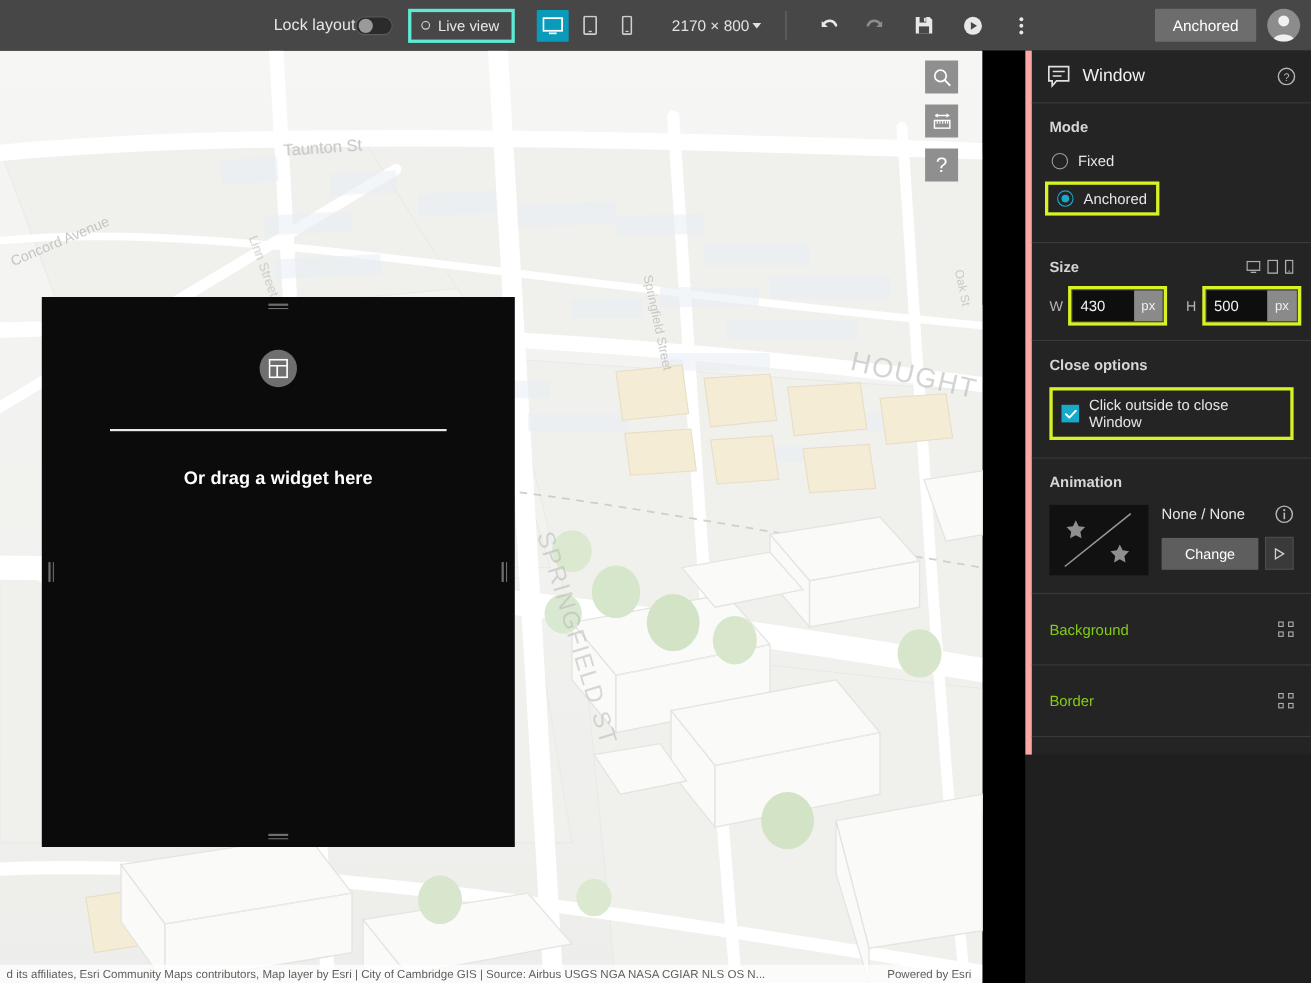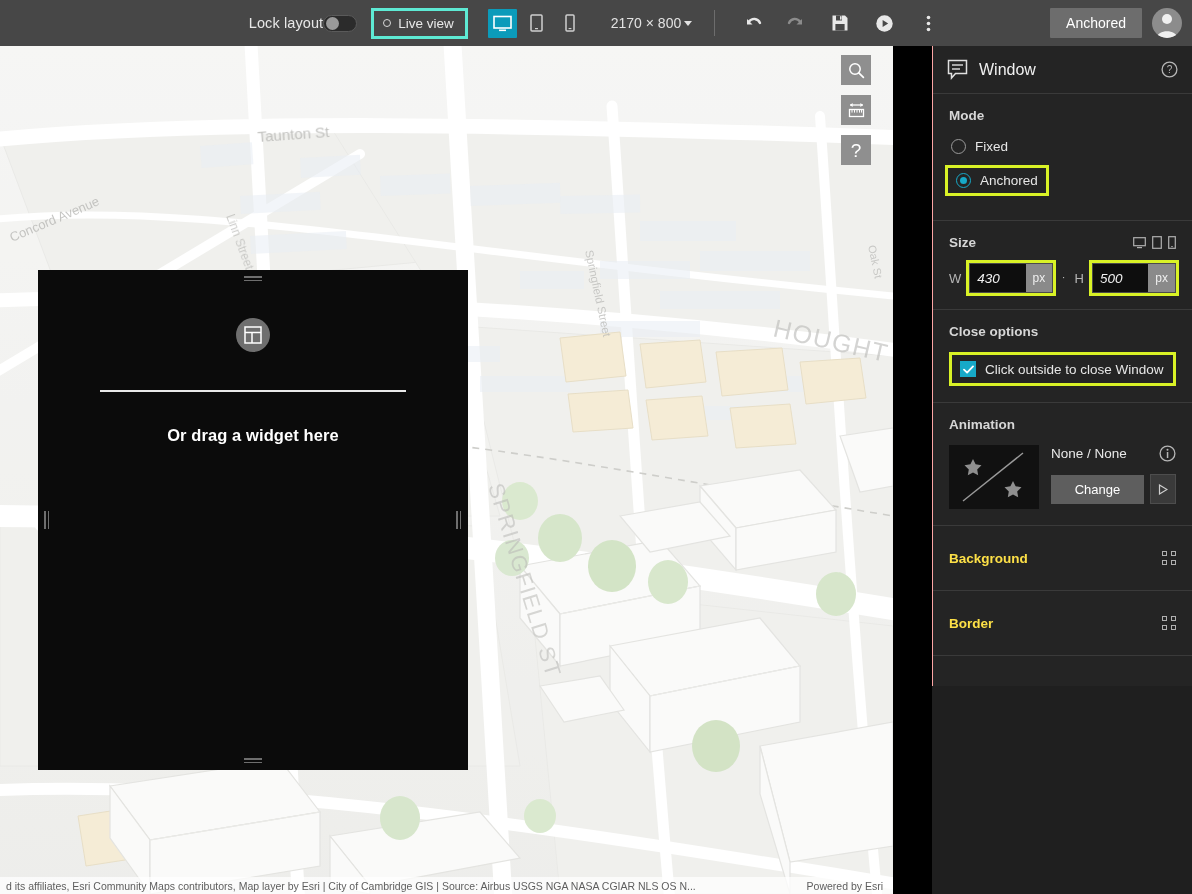--- a/index.html
+++ b/index.html
@@ -99,21 +99,21 @@
   }
   .wp-divider { width: 306px; height: 1.5px; background: #e9e9e9; margin-top: 38px; }
   .wp-text { color: #fff; font-size: 16.5px; font-weight: bold; margin-top: 34px; letter-spacing: .1px; }
   .handle-h { position: absolute; width: 18px; height: 6px; left: 50%; margin-left: -9px; }
   .handle-h .bar { height: 1.6px; background: #6e6e6e; margin-bottom: 2px; }
   .handle-v { position: absolute; width: 6px; height: 18px; top: 50%; margin-top: -9px; display:flex; gap:2px;}
   .handle-v .bar { width: 1.6px; background: #6e6e6e; height: 100%; }
 
   
   .panel {
-    width: 260px; height: 640px; background: #242424; border-left: 1px solid #fca5a5;
+    width: 260px; height: 640px; background: #242424; border-left: 6px solid #fca5a5;
     display: flex; flex-direction: column;
   }
   .panel-head {
     height: 48px; display: flex; align-items: center; padding: 0 14px;
     border-bottom: 1px solid #3a3a3a; gap: 11px;
   }
   .panel-title { color: #f0f0f0; font-size: 16px; flex: 1; }
   .sect { border-bottom: 1px solid #3a3a3a; padding: 14px 16px 16px 16px; }
   .sect-title { color: #d6d6d6; font-size: 13.5px; font-weight: bold; margin-bottom: 13px; }
   .sect-title-row { display: flex; align-items: center; justify-content: space-between; margin-bottom: 13px; }
@@ -128,21 +128,21 @@
   .hl { outline: 3px solid #d9f226; outline-offset: 0px; }
   .hl-box { border: 3px solid #d9f226; }
   .size-row { display: flex; align-items: center; gap: 8px; }
   .dim-label { color: #b5b5b5; font-size: 13px; }
   .numfield {
     display: flex; align-items: stretch; height: 30px; width: 84px; background: #0e0e0e;
     border: 1px solid #4a4a4a;
   }
   .numfield input {
     flex: 1; background: transparent; border: none; outline: none; color: #f2f2f2;
-    font-size: 13.5px; padding: 0 7px; font-family: inherit; width: 100%; font-style: italic;
+    font-size: 13.5px; padding: 0 7px; font-family: inherit; width: 100%;
   }
   .numfield .unit {
     background: #8a8a8a; color: #efefef; font-size: 12px; display: flex; align-items: center;
     padding: 0 7px;
   }
   .check-row { display: flex; align-items: center; gap: 9px; cursor: pointer; padding: 3px; }
   .chk {
     width: 16px; height: 16px; background: #17a9c8; display: flex; align-items: center;
     justify-content: center; flex: 0 0 16px;
   }
@@ -160,21 +160,21 @@
     padding: 7px 0; flex: 1; cursor: pointer;
   }
   .playbtn {
     width: 26px; height: 30px; background: #3a3a3a; display: flex; align-items: center;
     justify-content: center; cursor: pointer; border: 1px solid #4d4d4d;
   }
   .collapse {
     height: 65px; display: flex; align-items: center; justify-content: space-between;
     padding: 0 16px; border-bottom: 1px solid #3a3a3a; cursor: pointer;
   }
-  .collapse-title { color: #fde047; font-size: 13.5px; font-weight: bold; }
+  .collapse-title { color: #84cc16; font-size: 13.5px; font-weight: normal; }
   .dots4 { display: grid; grid-template-columns: 5px 5px; grid-gap: 4px; }
   .dots4 i { width: 5px; height: 5px; border: 1px solid #b0b0b0; display: block; }
 </style>
 </head>
 <body>
 
 <div class="app">
 
   <div class="toolbar">
     <div class="tb-center">

